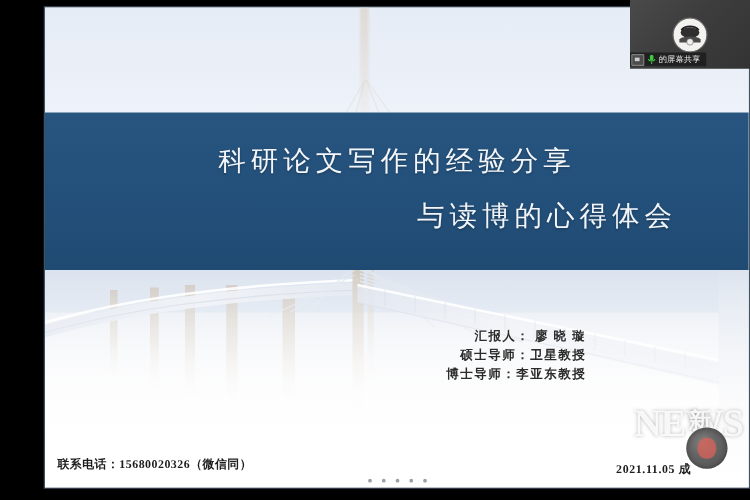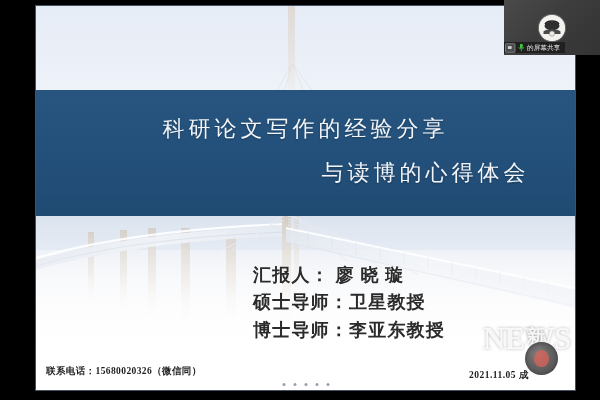--- a/index.html
+++ b/index.html
@@ -26,20 +26,21 @@
   
   #slide {
     position: absolute;
     left: 36px;
     top: 6px;
     width: 539px;
     height: 384px;
     overflow: hidden;
     background: #ffffff;
     box-shadow: 0 0 0 1px rgba(120,150,180,.55);
+    padding-left: 24px;
   }
 
   
   .sky {
     position: absolute;
     left: 0; top: 0;
     width: 100%;
     height: 84px;
     background: linear-gradient(180deg,#e6ecf6 0%, #e9eef7 45%, #eef2f9 100%);
   }
@@ -104,24 +105,24 @@
         #fbfbfc 60%,
         #ffffff 100%);
   }
   .photo svg { position:absolute; left:0; top:0; display:block; }
 
   
   .presenter {
     position: absolute;
     right: 130px;
     top: 46px;
-    text-align: left;
+    text-align: right;
     color: #2b2b2b;
     line-height: 1.52;
-    font-size: 18px;
+    font-size: 10px;
     letter-spacing: 1.2px;
     font-weight: 600;
     text-shadow: 0 0 2px rgba(255,255,255,.9);
   }
   .presenter div { white-space: nowrap; }
 
   
   .contact {
     position: absolute;
     left: 10px;

